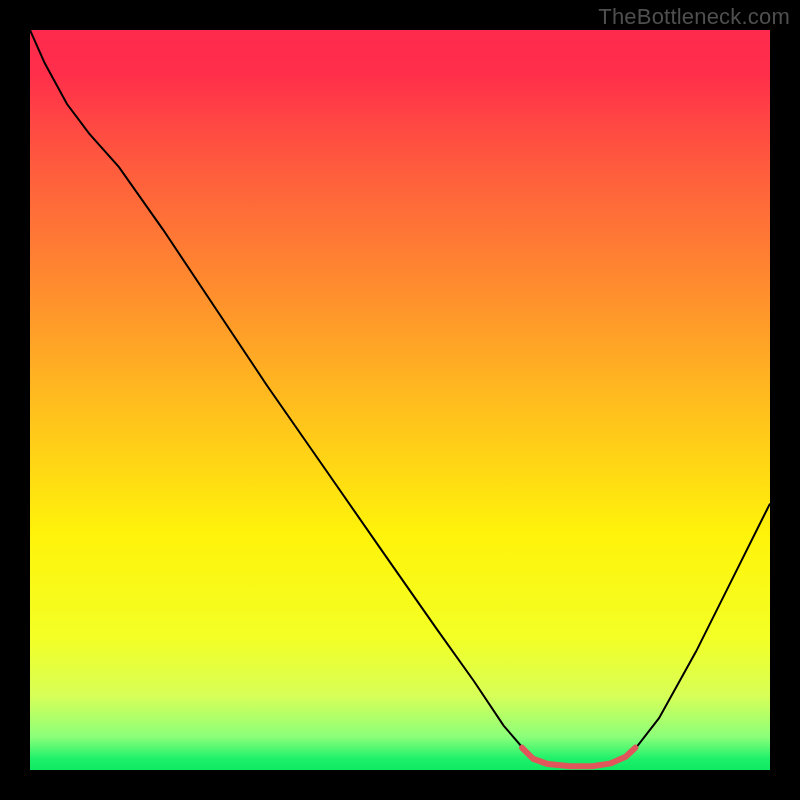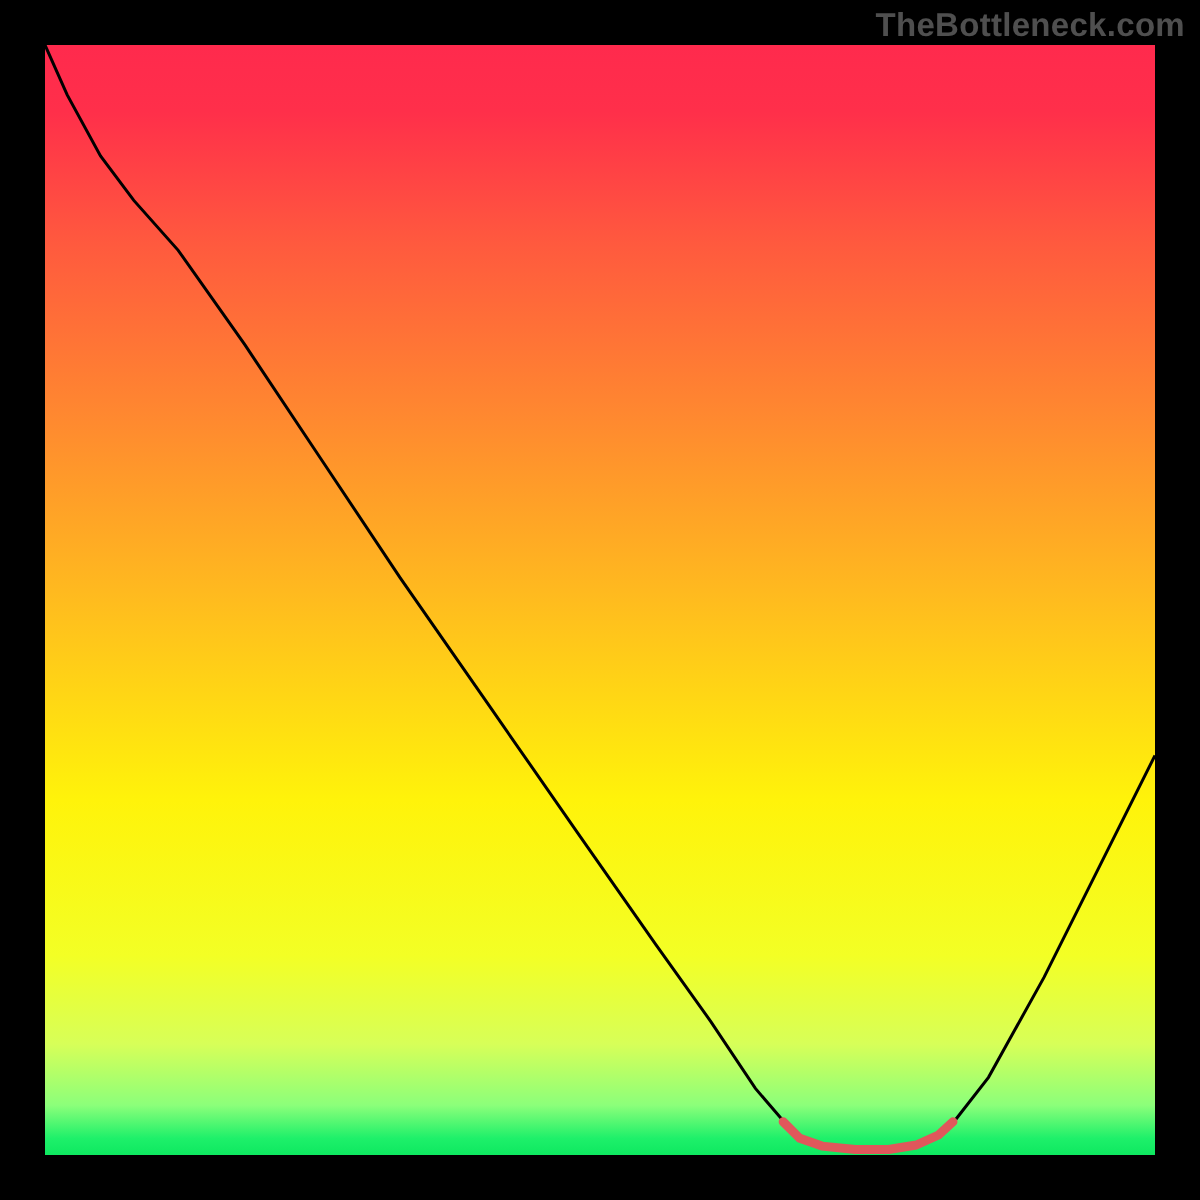--- a/index.html
+++ b/index.html
@@ -15,21 +15,21 @@
     width: 800px;
     height: 800px;
     background: #000;
   }
   .watermark {
     position: absolute;
     top: 4px;
     right: 10px;
     color: #4f4f4f;
     font-size: 22px;
-    font-weight: 700;
+    font-weight: 400;
     letter-spacing: 0.2px;
     z-index: 20;
     text-align: right;
   }
   svg.plot {
     position: absolute;
     left: 30px;
     top: 30px;
     width: 740px;
     height: 740px;

